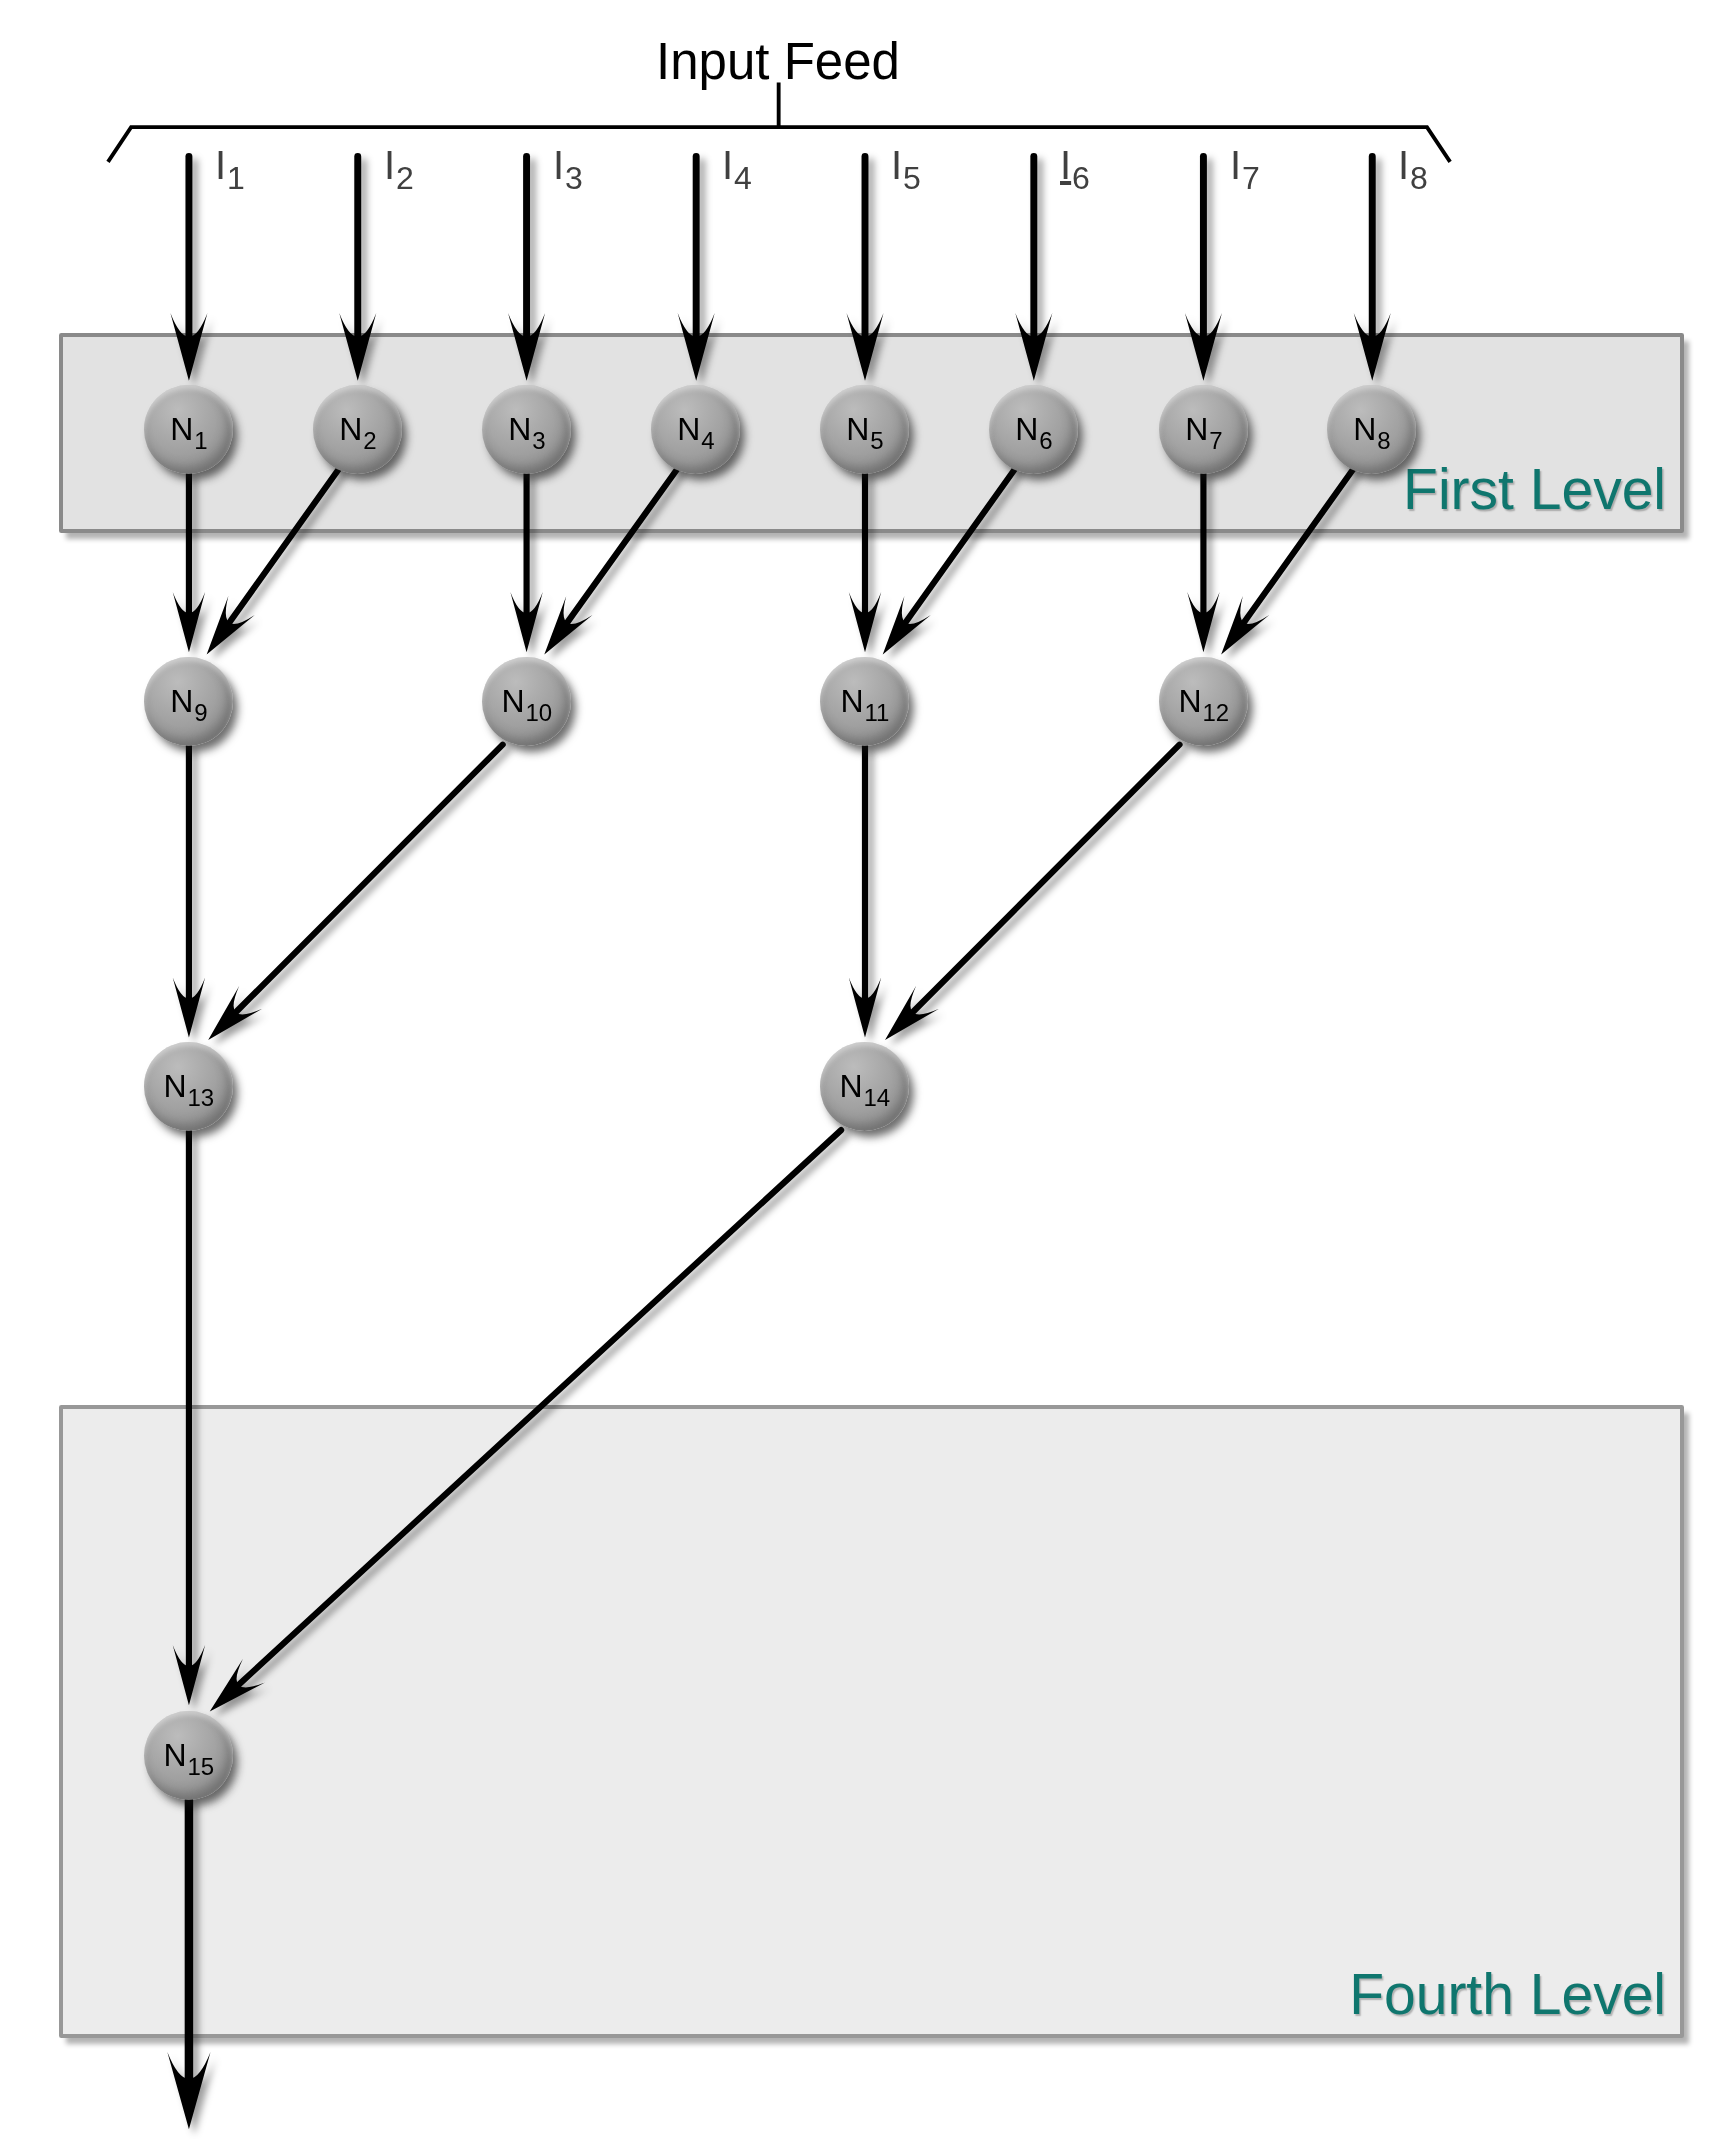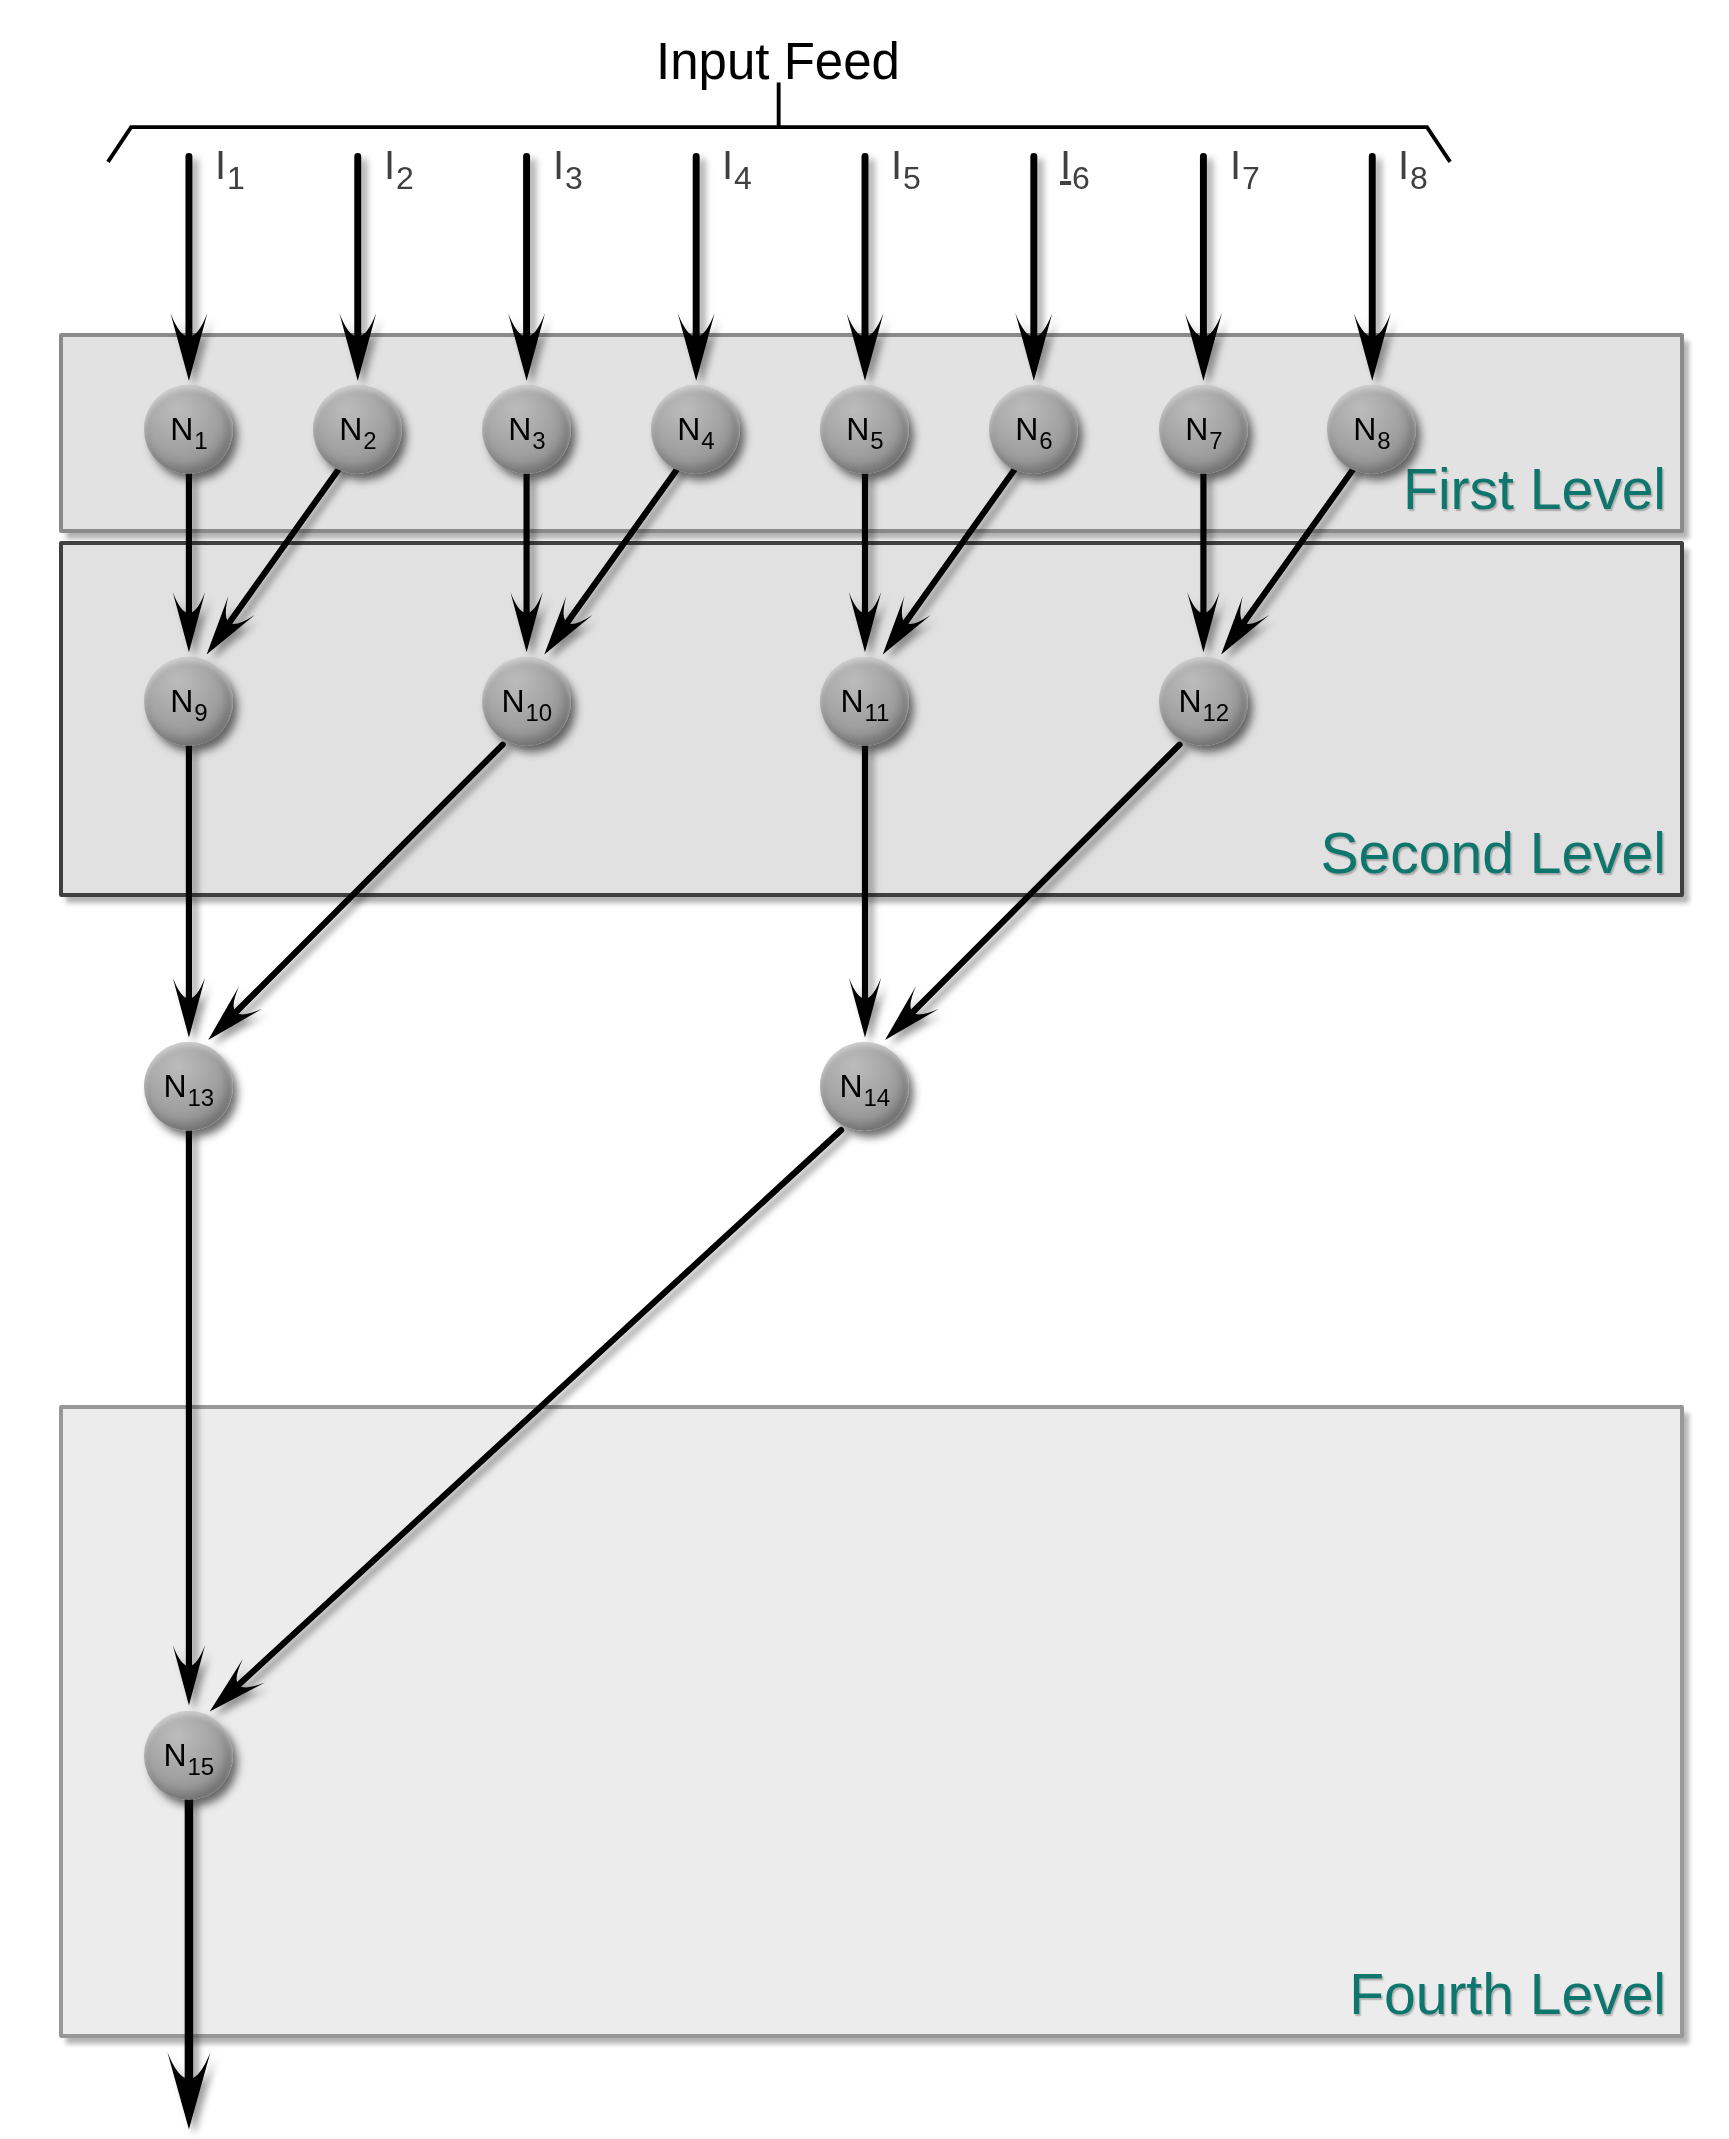--- a/index.html
+++ b/index.html
@@ -150,23 +150,20 @@
         <line x1="1091" y1="1466" x2="303.5614537596989" y2="2190.943423522817" stroke="#000000" stroke-width="8" stroke-linecap="round"></line>
         <path d="M 272 2220 L 315.1609624064258 2151.720198271003 Q 289.2153384143812 2204.1509582851727 343.60796035611554 2182.619523630149 Z" fill="#000000"></path>
         <line x1="245" y1="2335" x2="245" y2="2707" stroke="#000000" stroke-width="11" stroke-linecap="round"></line>
         <path d="M 245 2762 L 217 2662 Q 245 2732 273 2662 Z" fill="#000000"></path>
       </g>
   </svg>
 
   <div class="band band-0" style="background: rgb(226, 226, 226); border-color: rgb(138, 138, 138);">
     <span class="band-label">First Level</span>
   </div>
-  <div class="band band-1" style="background: rgb(225, 225, 225); border-color: rgb(63, 63, 63);">
-    <span class="band-label">Second Level</span>
-  </div>
   <div class="band band-3" style="background: rgb(236, 236, 236); border-color: rgb(152, 152, 152);">
     <span class="band-label">Fourth Level</span>
   </div>
 
   <div id="inputLabels">
       <div class="input-label" style="left: 215px;"><span>I</span><span class="sub">1</span></div>
       <div class="input-label" style="left: 384px;"><span>I</span><span class="sub">2</span></div>
       <div class="input-label" style="left: 553px;"><span>I</span><span class="sub">3</span></div>
       <div class="input-label" style="left: 722px;"><span>I</span><span class="sub">4</span></div>
       <div class="input-label" style="left: 891px;"><span>I</span><span class="sub">5</span></div>

